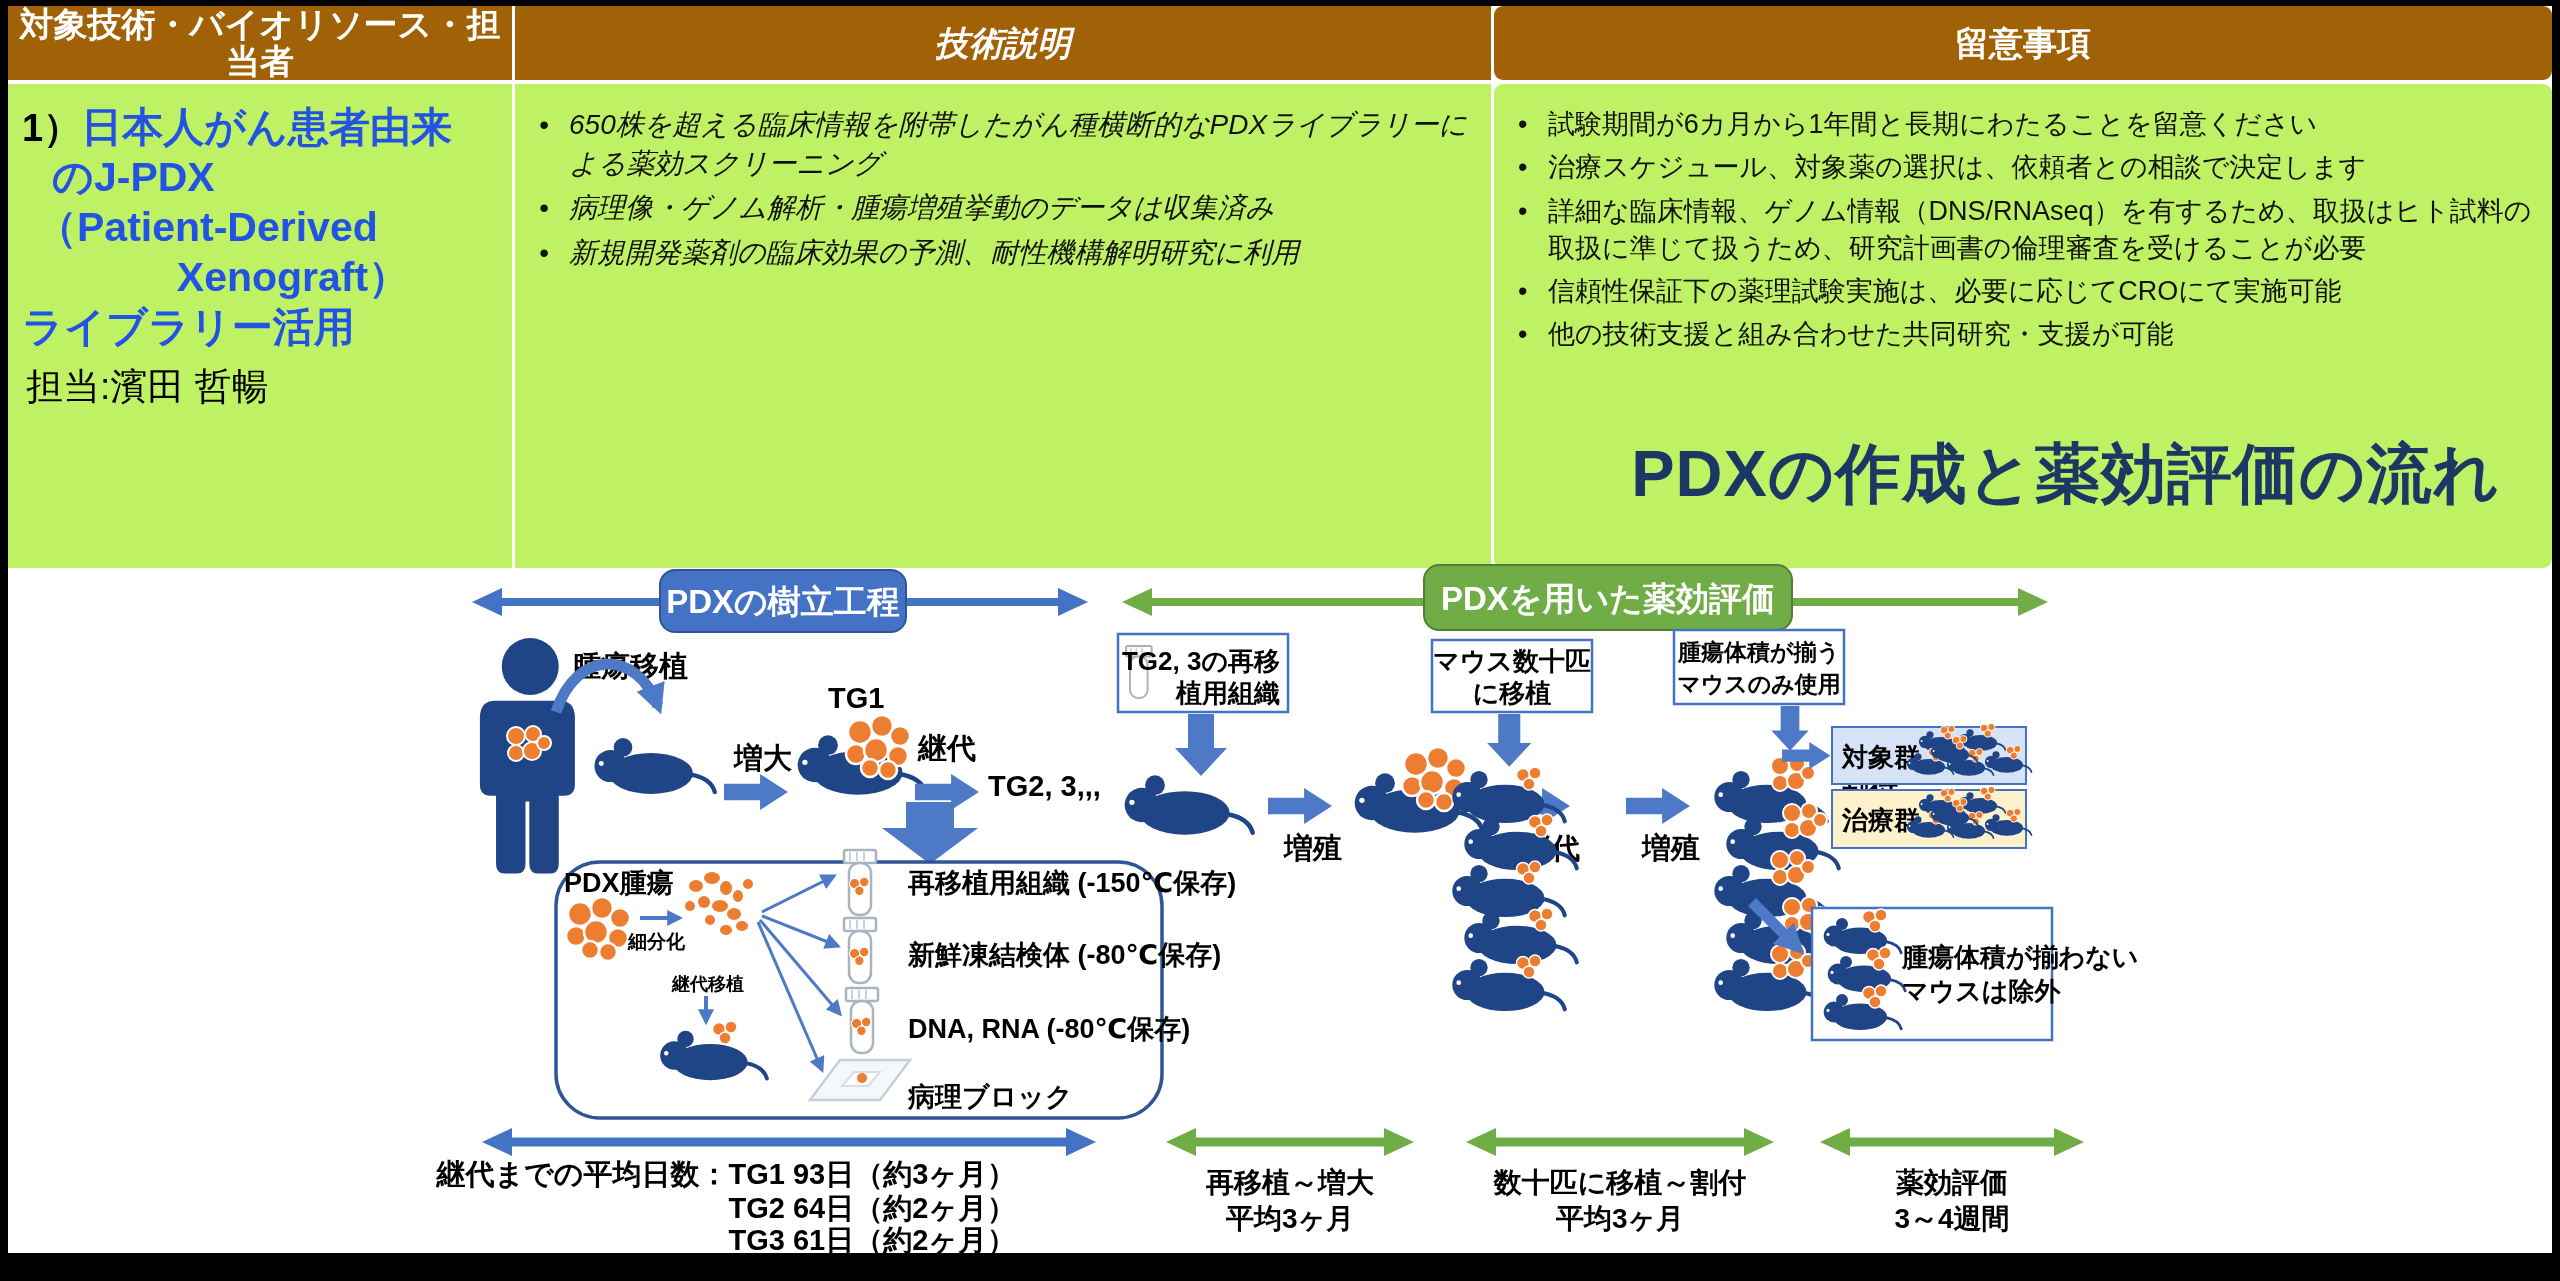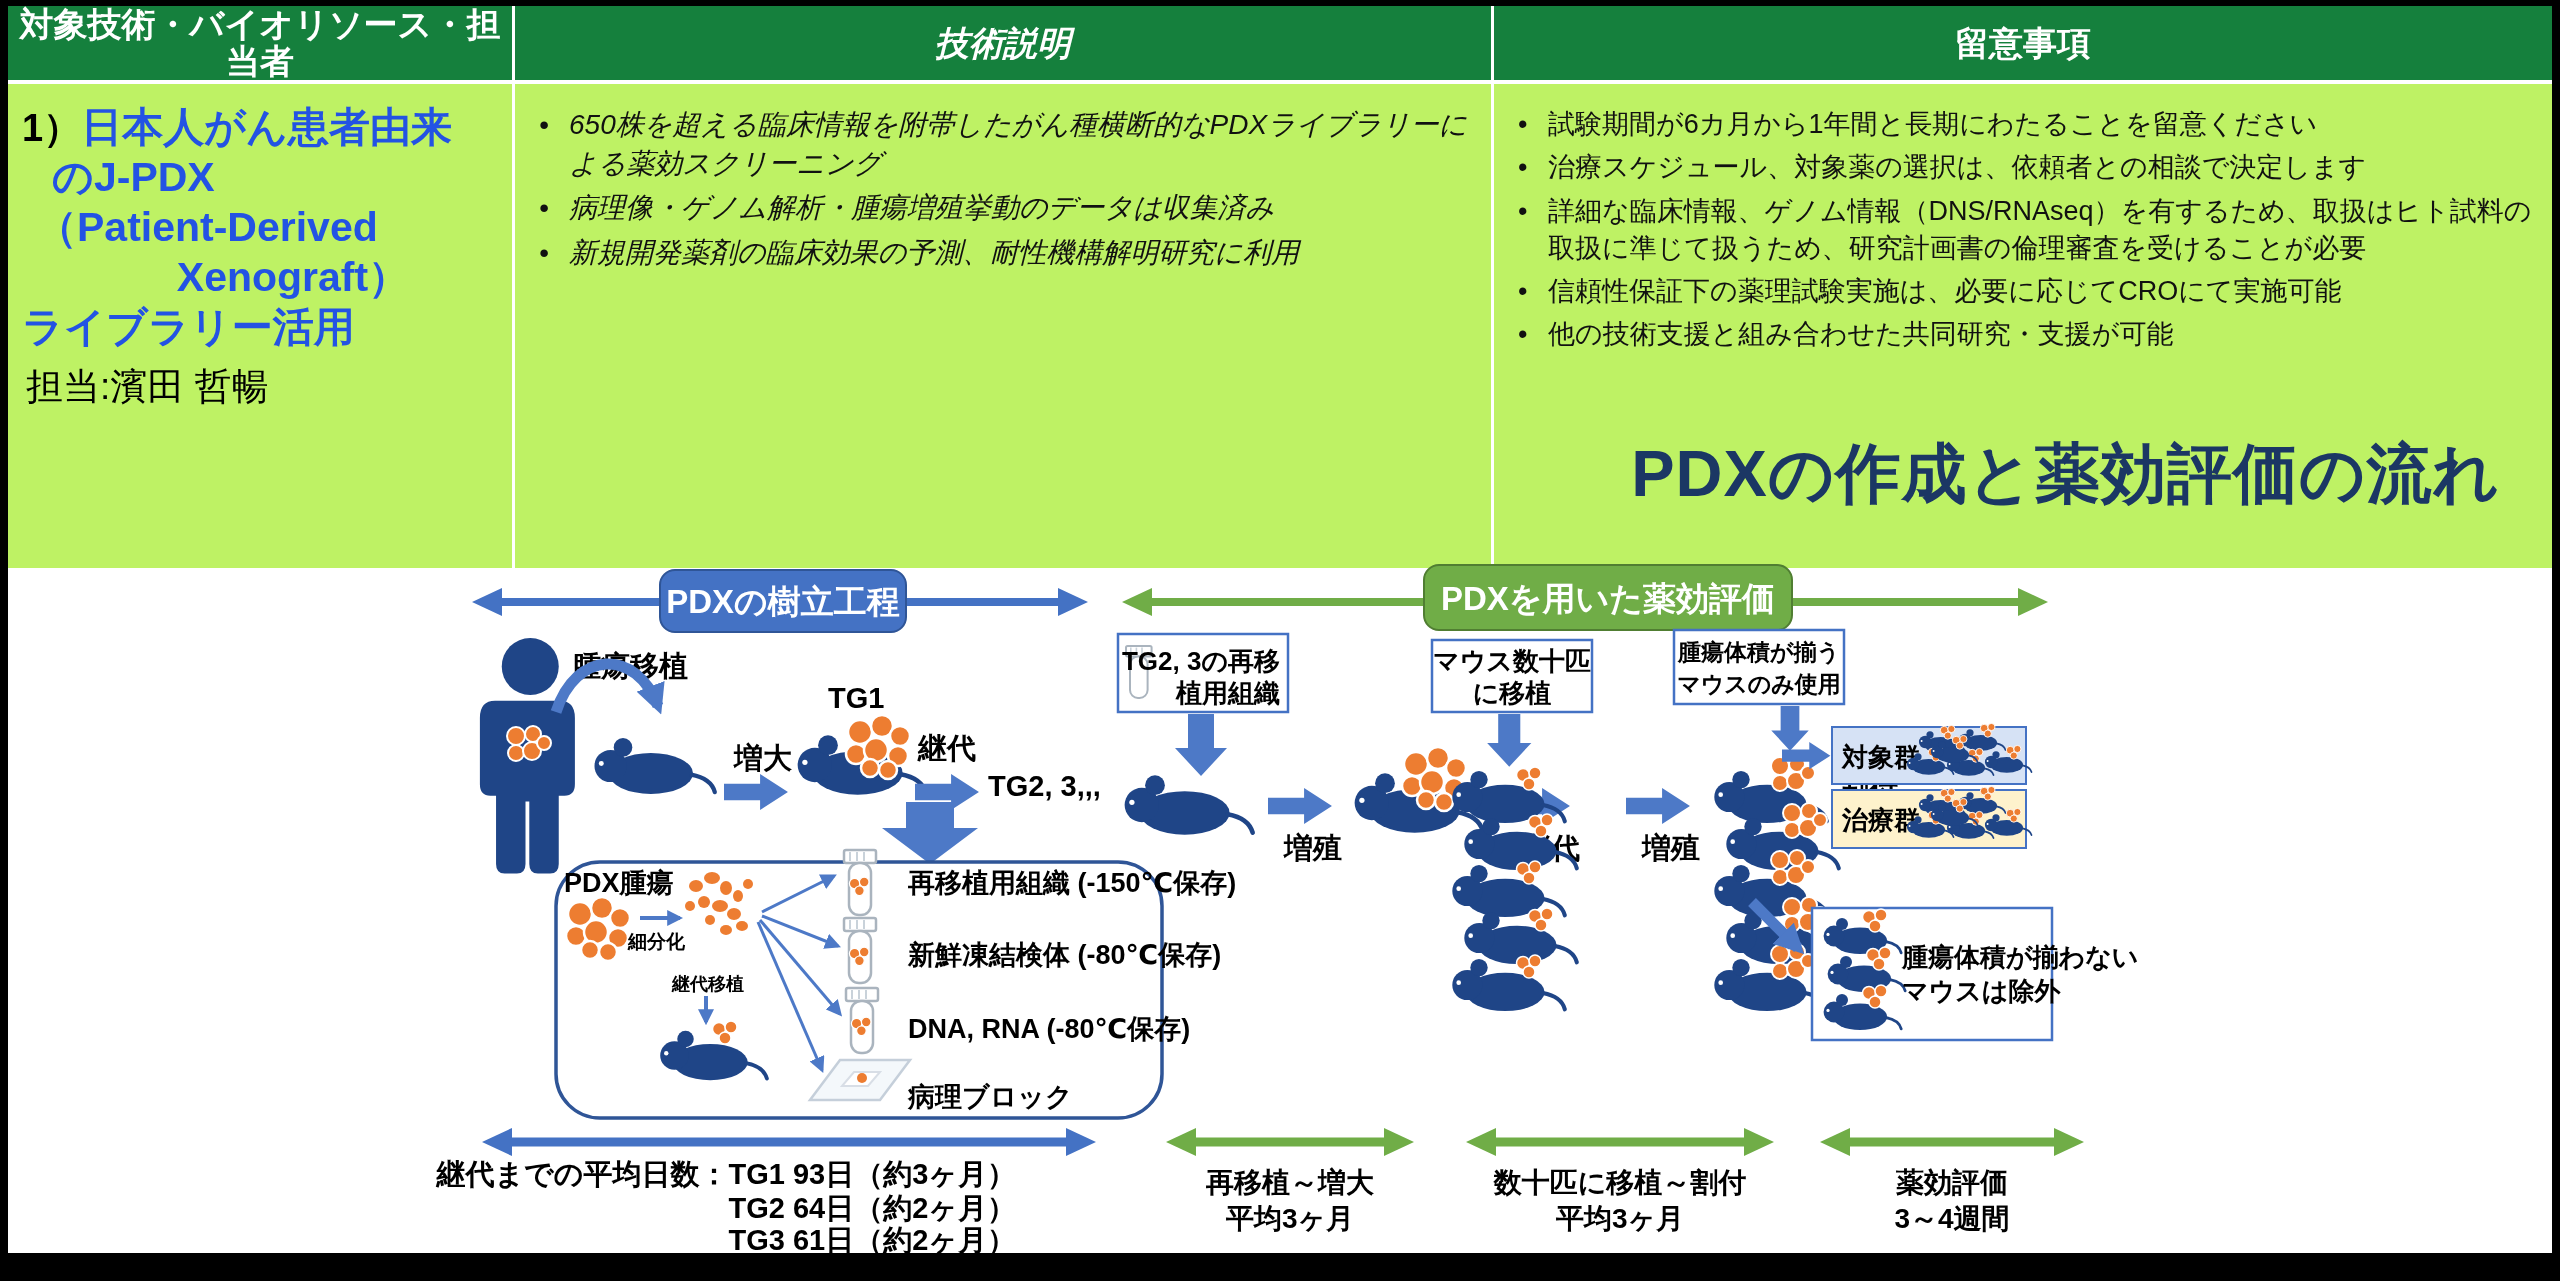--- a/index.html
+++ b/index.html
@@ -8,24 +8,24 @@
   .frame{position:absolute;background:#000;z-index:6;}
   .f-top{left:0;top:0;width:2560px;height:6px;}
   .f-left{left:0;top:0;width:8px;height:1281px;}
   .f-right{left:2552px;top:0;width:8px;height:1281px;}
   .f-bottom{left:0;top:1253px;width:2560px;height:28px;}
 
   .band{position:absolute;left:8px;width:2544px;}
   .hdr-band{top:6px;height:74px;background:#fff;}
   .body-band{top:84px;height:484px;background:#fff;}
 
-  .hcell{position:absolute;top:0;height:74px;background:#15803d;color:#fff;
+  .hcell{position:absolute;top:0;height:74px;background:#a16207;color:#fff;
          display:flex;flex-direction:column;align-items:center;justify-content:center;
          font-weight:bold;font-size:34px;line-height:1.08;text-align:center;}
-  .c1{left:0;width:504px;} .c2{left:507px;width:976px;font-style:italic;} .c3{left:1486px;width:1058px;}
+  .c1{left:0;width:504px;} .c2{left:507px;width:976px;font-style:italic;} .c3{left:1486px;width:1058px;border-radius:9px;}
 
   .bcell{position:absolute;top:0;height:484px;background:#bef264;box-sizing:border-box;}
   .target-cell{padding:18px 6px 0 14px;}
   .t-line{color:#2353E3;font-weight:bold;font-size:41px;line-height:1.22;}
   .t-num{color:#000;font-weight:bold;font-size:38px;}
   .ind1{padding-left:30px;} .ind2{padding-left:14px;} .ind3{padding-left:58px;text-align:center;}
   .t-person{color:#000;font-size:37px;margin-top:10px;padding-left:4px;}
 
   ul.blist{margin:22px 10px 0 14px;padding:0;}
   ul.blist li{list-style:none;position:relative;padding-left:40px;color:#111;

